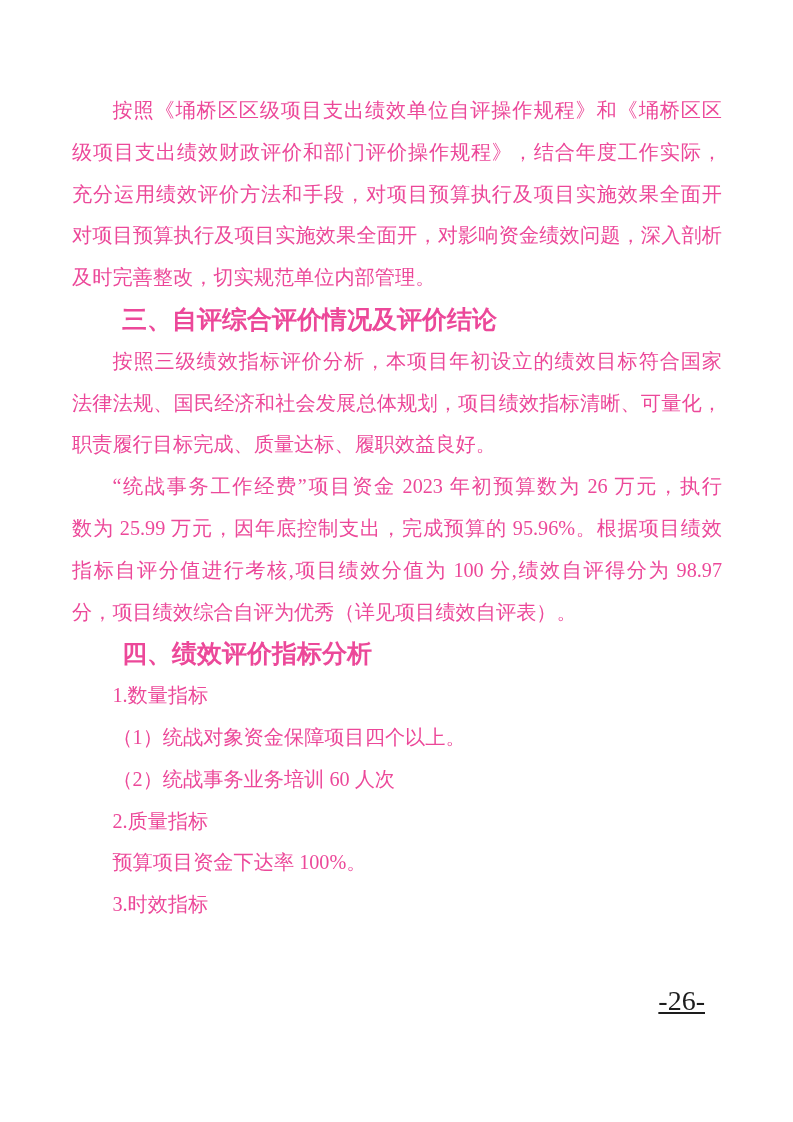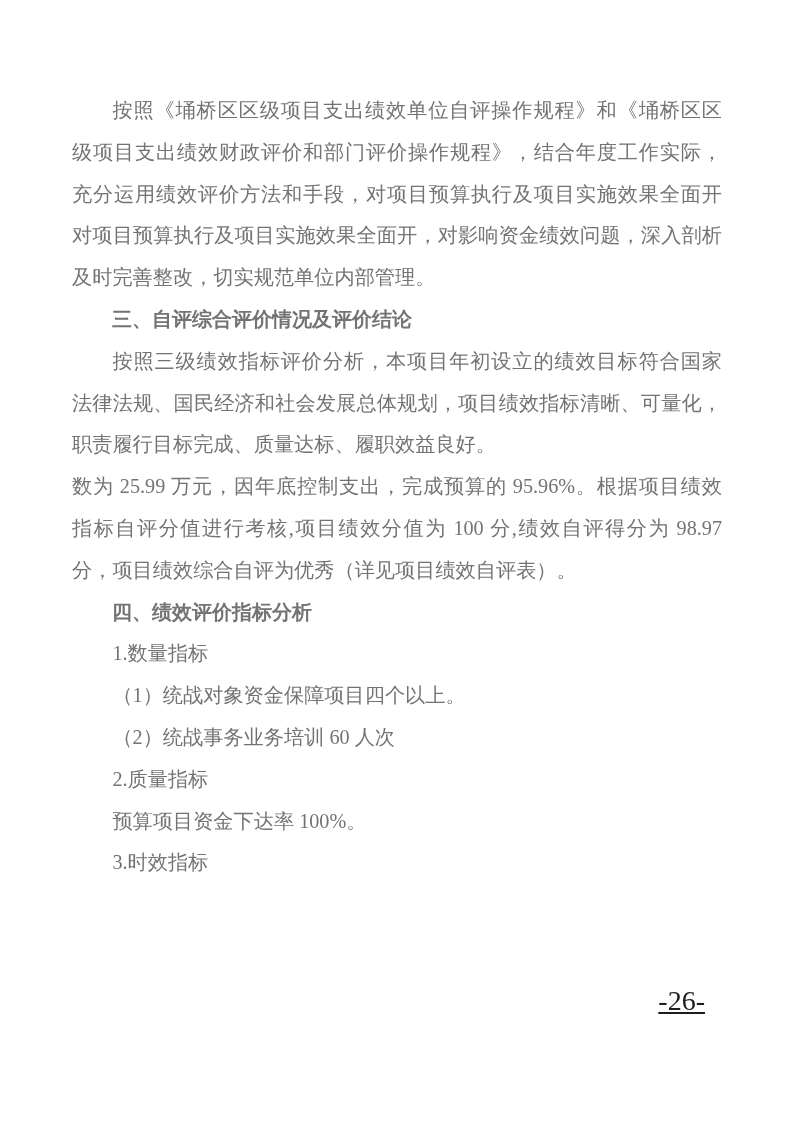--- a/index.html
+++ b/index.html
@@ -22,36 +22,36 @@
     position: absolute;
     left: 72px;
     top: 90px;
     width: 650px;
   }
   .block { margin: 0; padding: 0; }
   .line {
     font-size: 20.2px;
     line-height: 41.8px;
     text-align: left;
-    color: #737373;
+    color: #ec4899;
     font-family: "Liberation Serif", "DejaVu Serif", serif;
   }
   
   .line.first { text-indent: 2em; }
   
   .line.fill {
     text-align: justify;
     text-align-last: justify;
     text-justify: inter-character;
   }
   
   .heading .line {
     font-weight: bold;
     font-family: "Liberation Sans", "DejaVu Sans", sans-serif;
-    font-size: 20px;
+    font-size: 25px;
   }
   .page-number {
     position: absolute;
     top: 989px;
     right: 88px;
     font-size: 28px;
     line-height: 24px;
     color: #1d1d1d;
     font-family: "Liberation Serif", "DejaVu Serif", serif;
     text-decoration: underline;
@@ -71,20 +71,21 @@
       </div>
       <div class="block heading">
         <div class="line first">三、自评综合评价情况及评价结论</div>
       </div>
       <div class="block body">
         <div class="line first fill">按照三级绩效指标评价分析，本项目年初设立的绩效目标符合国家</div>
         <div class="line fill">法律法规、国民经济和社会发展总体规划，项目绩效指标清晰、可量化，</div>
         <div class="line">职责履行目标完成、质量达标、履职效益良好。</div>
       </div>
       <div class="block body">
+        <div class="line first fill">“统战事务工作经费”项目资金 2023 年初预算数为 26 万元，执行</div>
         <div class="line fill">数为 25.99 万元，因年底控制支出，完成预算的 95.96%。根据项目绩效</div>
         <div class="line fill">指标自评分值进行考核,项目绩效分值为 100 分,绩效自评得分为 98.97</div>
         <div class="line">分，项目绩效综合自评为优秀（详见项目绩效自评表）。</div>
       </div>
       <div class="block heading">
         <div class="line first">四、绩效评价指标分析</div>
       </div>
       <div class="block item">
         <div class="line first">1.数量指标</div>
       </div>

